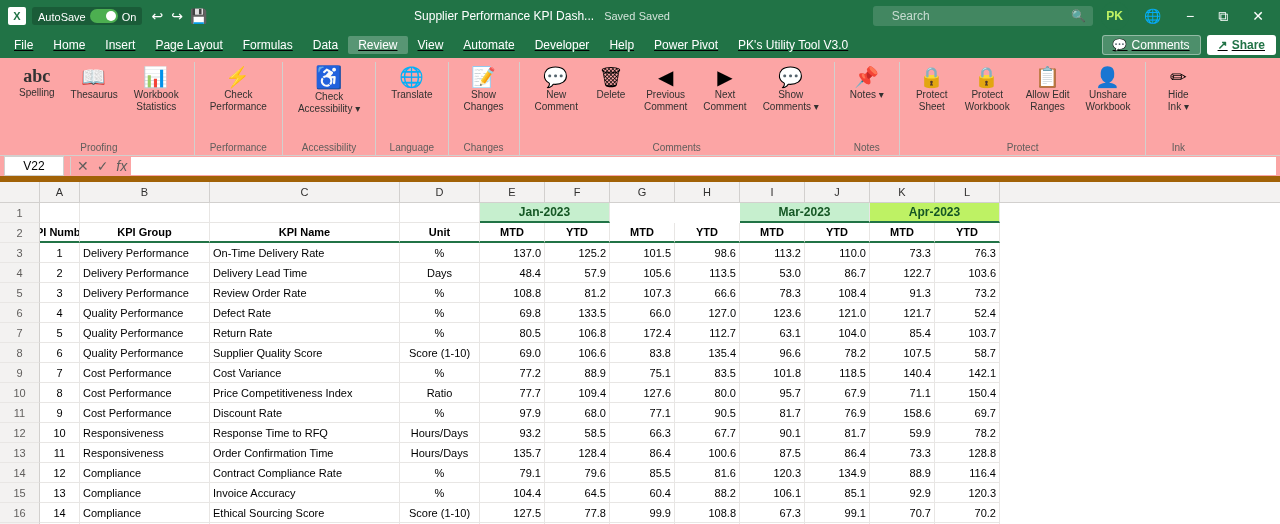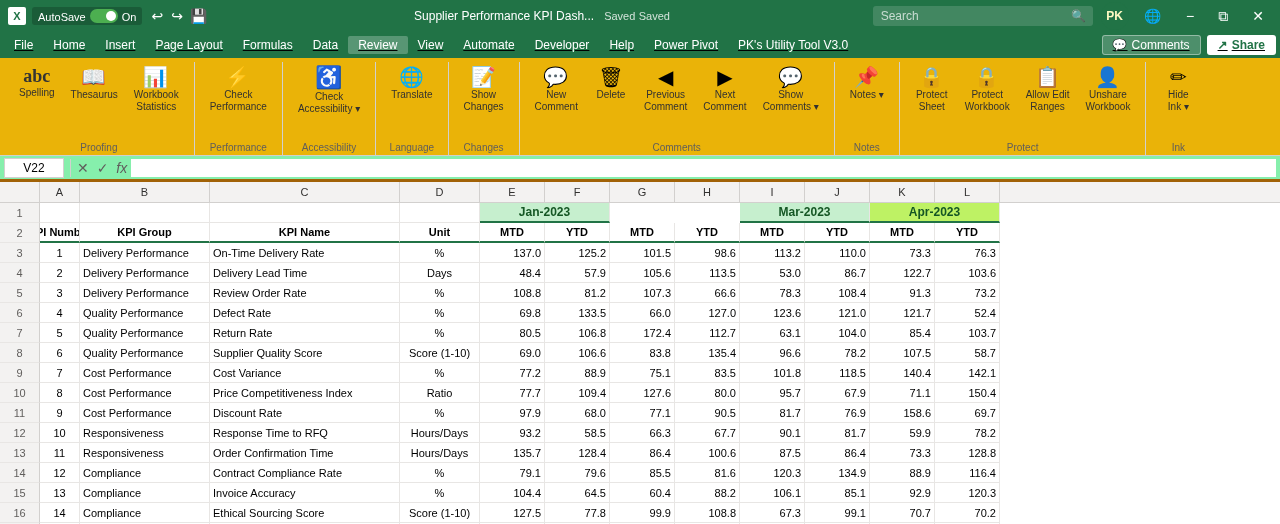--- a/index.html
+++ b/index.html
@@ -15,21 +15,21 @@
       padding: 0 8px;
       color: white;
     }
     .title-icon { width: 18px; height: 18px; background: white; color: #217346; font-weight: bold; font-size: 11px; display: flex; align-items: center; justify-content: center; border-radius: 2px; }
     .autosave-btn { background: #1a5c38; border: none; color: white; font-size: 11px; padding: 2px 6px; border-radius: 3px; cursor: pointer; display: flex; align-items: flex-end; gap: 4px; }
     .toggle-on { background: #4caf50; border-radius: 10px; width: 28px; height: 14px; display: inline-block; position: relative; }
     .toggle-on::after { content: ''; position: absolute; right: 2px; top: 2px; width: 10px; height: 10px; background: white; border-radius: 50%; }
     .win-btn { background: none; border: none; color: white; font-size: 14px; cursor: pointer; padding: 0 8px; height: 32px; }
 
     
-    #search-box { background: rgba(255,255,255,0.15); border: none; border-radius: 3px; color: white; padding: 3px 24px 3px 8px; width: 220px; font-size: 12px; }
+    #search-box { background: rgba(255,255,255,0.15); border: none; border-radius: 3px; color: white; padding: 3px 24px 3px 19px; width: 220px; font-size: 12px; }
     #search-box::placeholder { color: rgba(255,255,255,0.7); }
     .search-wrap { position: relative; display: flex; align-items: center; }
     .search-wrap .search-icon { position: absolute; right: 6px; color: rgba(255,255,255,0.7); font-size: 12px; }
 
     
     #menu-bar {
       height: 26px;
       background: #217346;
       display: flex;
       align-items: center;
@@ -48,21 +48,21 @@
       font-size: 12px;
       cursor: pointer;
       border-radius: 3px;
       display: flex; align-items: center; gap: 4px;
     }
     #share-btn { background: white; color: #217346; margin-left: 6px; font-weight: 600; }
 
     
     #ribbon {
       height: 98px;
-      background: #eab308;
+      background: #fca5a5;
       border-bottom: 1px solid #d2d0ce;
       display: flex;
       flex-direction: column;
     }
     #ribbon-content {
       display: flex;
       align-items: stretch;
       height: 100%;
       padding: 4px 4px 0 4px;
       gap: 0;
@@ -101,22 +101,22 @@
       min-width: 48px;
       background: none;
       gap: 2px;
     }
     .ribbon-btn .icon { font-size: 20px; line-height: 1; }
     .ribbon-btn .label { font-size: 10px; color: #323130; text-align: center; line-height: 1.2; }
 
     
     #formula-bar {
       height: 26px;
-      background: #86efac;
-      border-bottom: 3px solid #a16207;
+      background: #fca5a5;
+      border-bottom: 6px solid #a16207;
       display: flex;
       align-items: center;
       padding: 0 4px;
       gap: 4px;
     }
     #cell-ref { width: 60px; border: 1px solid #d2d0ce; padding: 2px 4px; font-size: 12px; text-align: center; }
     .formula-divider { width: 1px; height: 18px; background: #d2d0ce; margin: 0 2px; }
     #formula-btns { display: flex; gap: 2px; color: #605e5c; font-size: 14px; }
     #formula-input { flex: 1; border: none; outline: none; font-size: 12px; padding: 2px 4px; }
 
@@ -187,21 +187,21 @@
     .col-c { width: 190px; min-width: 190px; }
     .col-d { width: 80px; min-width: 80px; }
     .col-data { width: 65px; min-width: 65px; }
 
     .jan-header { background: #c6efce; }
     .feb-header { background: #c6efce; }
     .mar-header { background: #c6efce; }
     .apr-header { background: #bef264; }
 
     
-    .profile-circle { width: 28px; height: 28px; border-radius: 50%; background: #217346; color: #fef9c3; display: flex; align-items: center; justify-content: center; font-size: 12px; font-weight: bold; cursor: pointer; }
+    .profile-circle { width: 28px; height: 28px; border-radius: 50%; background: #217346; color: #bef264; display: flex; align-items: center; justify-content: center; font-size: 12px; font-weight: bold; cursor: pointer; }
     .undo-redo { display: flex; gap: 2px; }
     .undo-redo button { background: none; border: none; color: white; font-size: 14px; cursor: pointer; padding: 2px 3px; }
   </style>
 </head>
 <body>
 
 <div id="title-bar">
   <div style="display:flex;align-items:center;gap:6px;">
     <div class="title-icon">X</div>
     <div class="autosave-btn">

